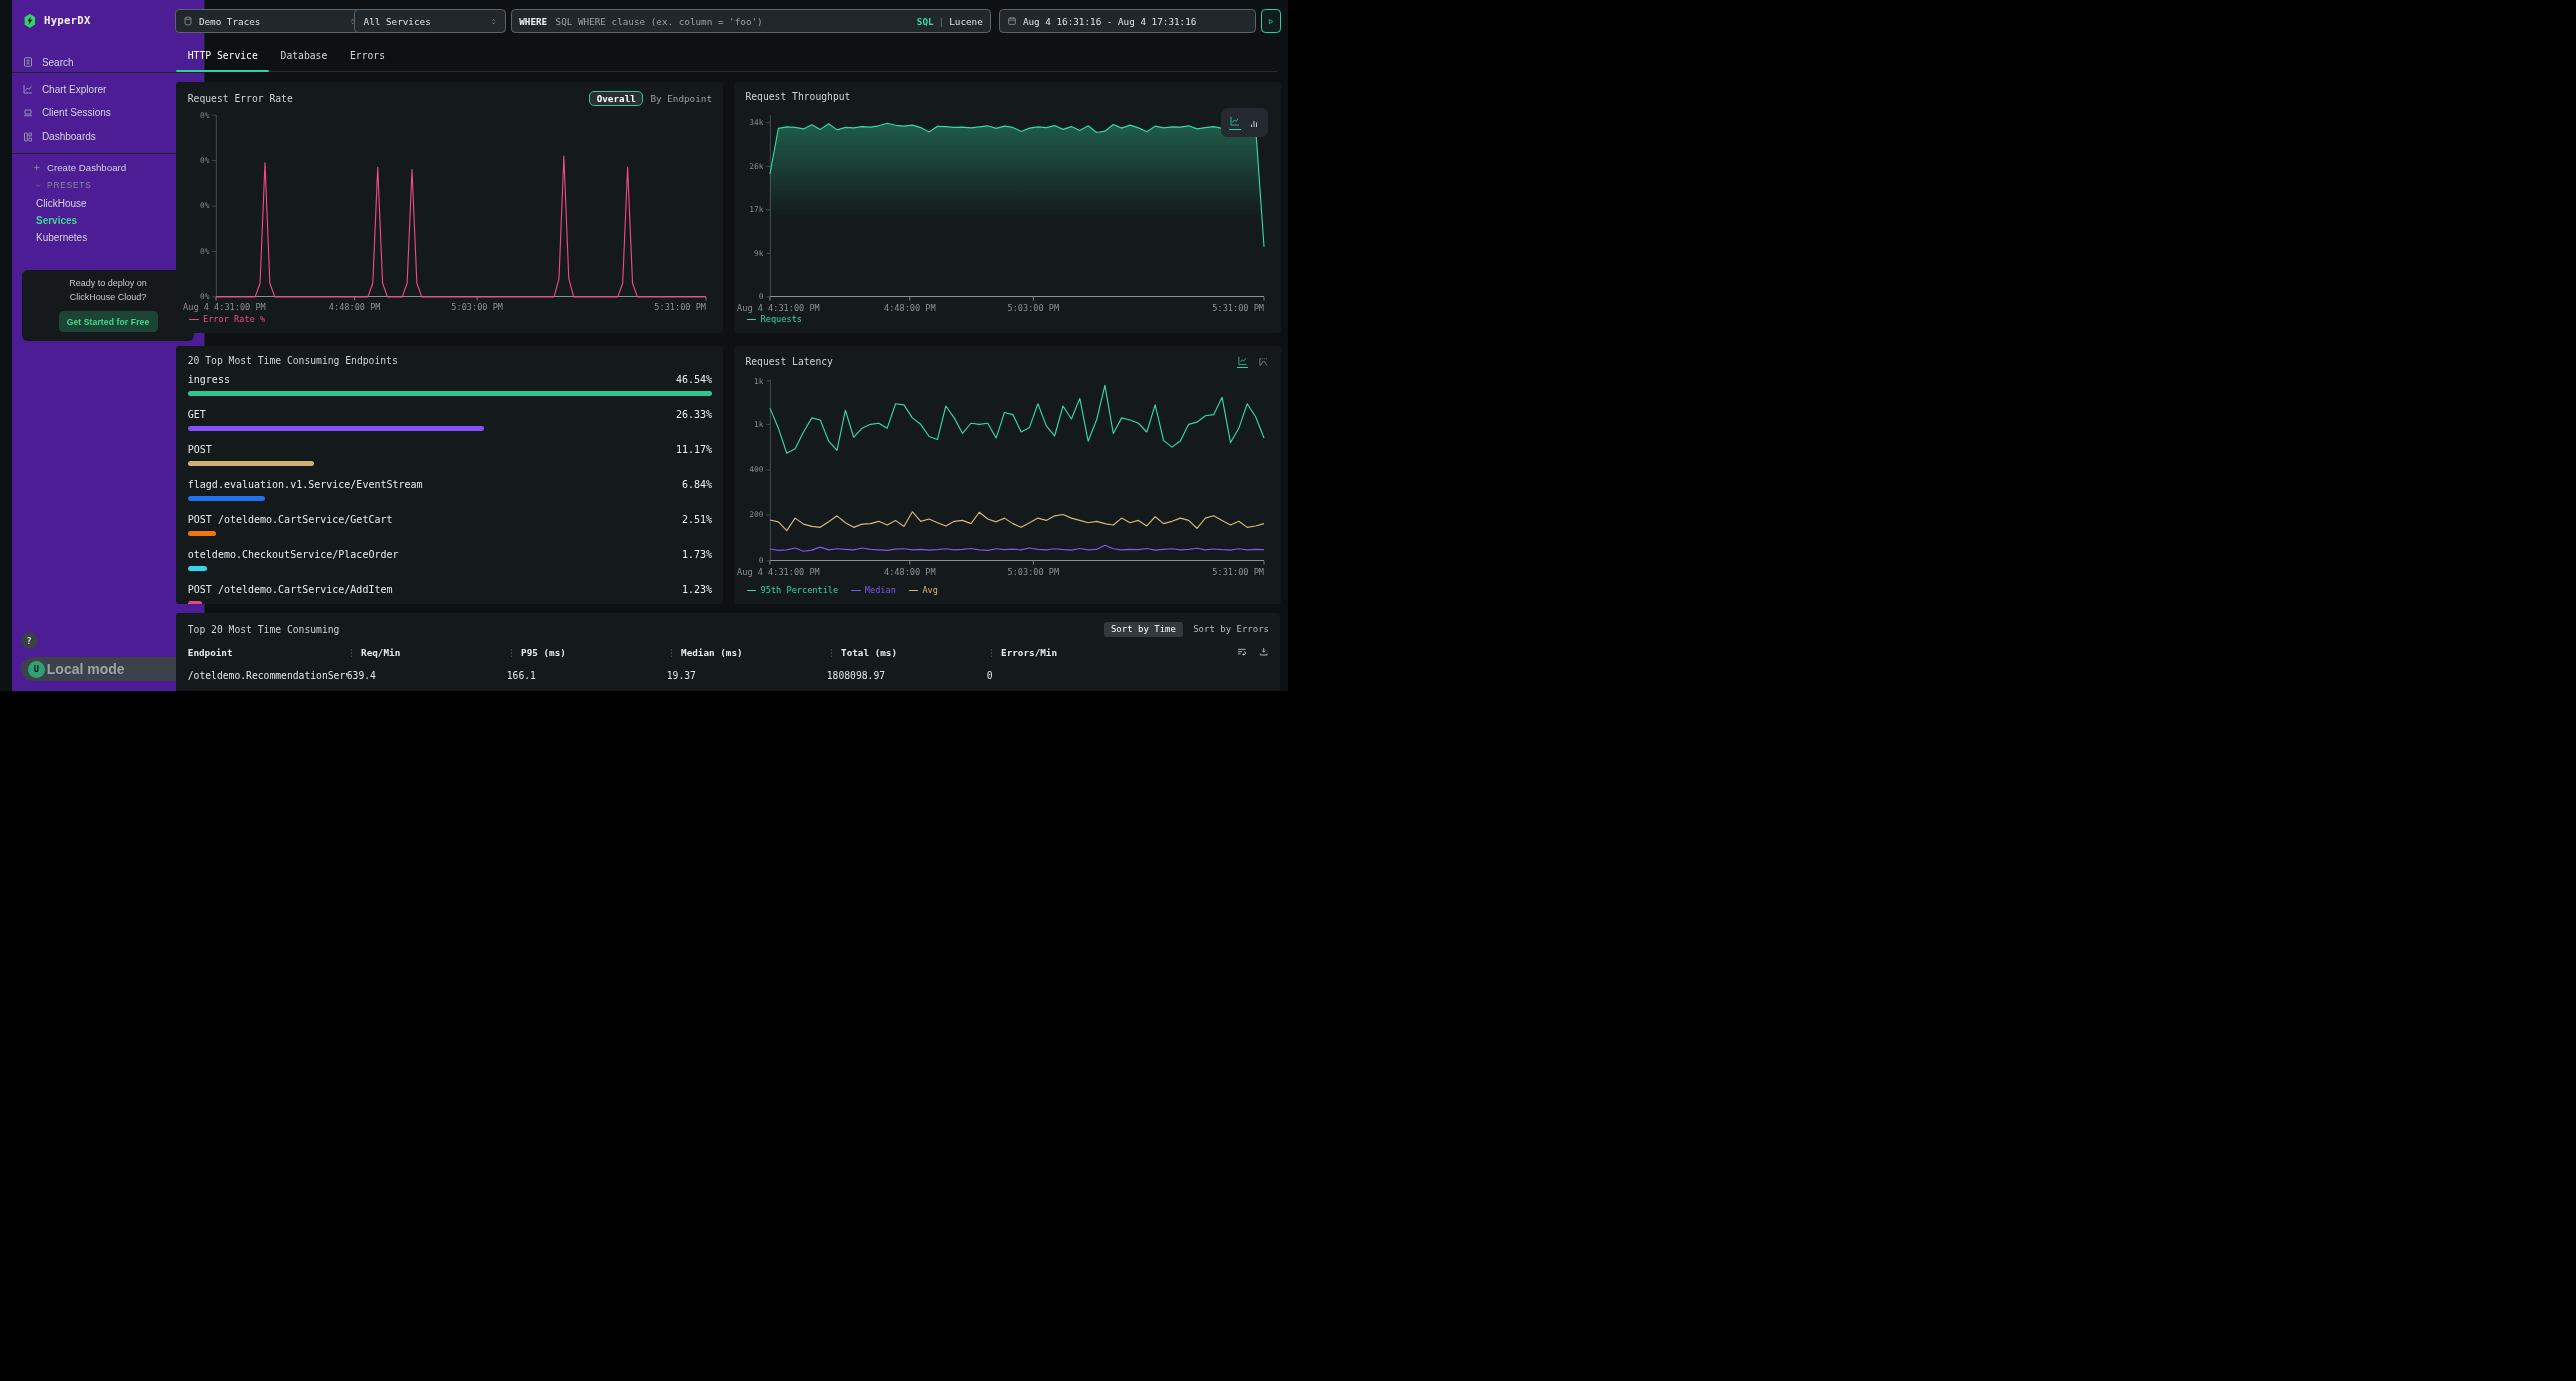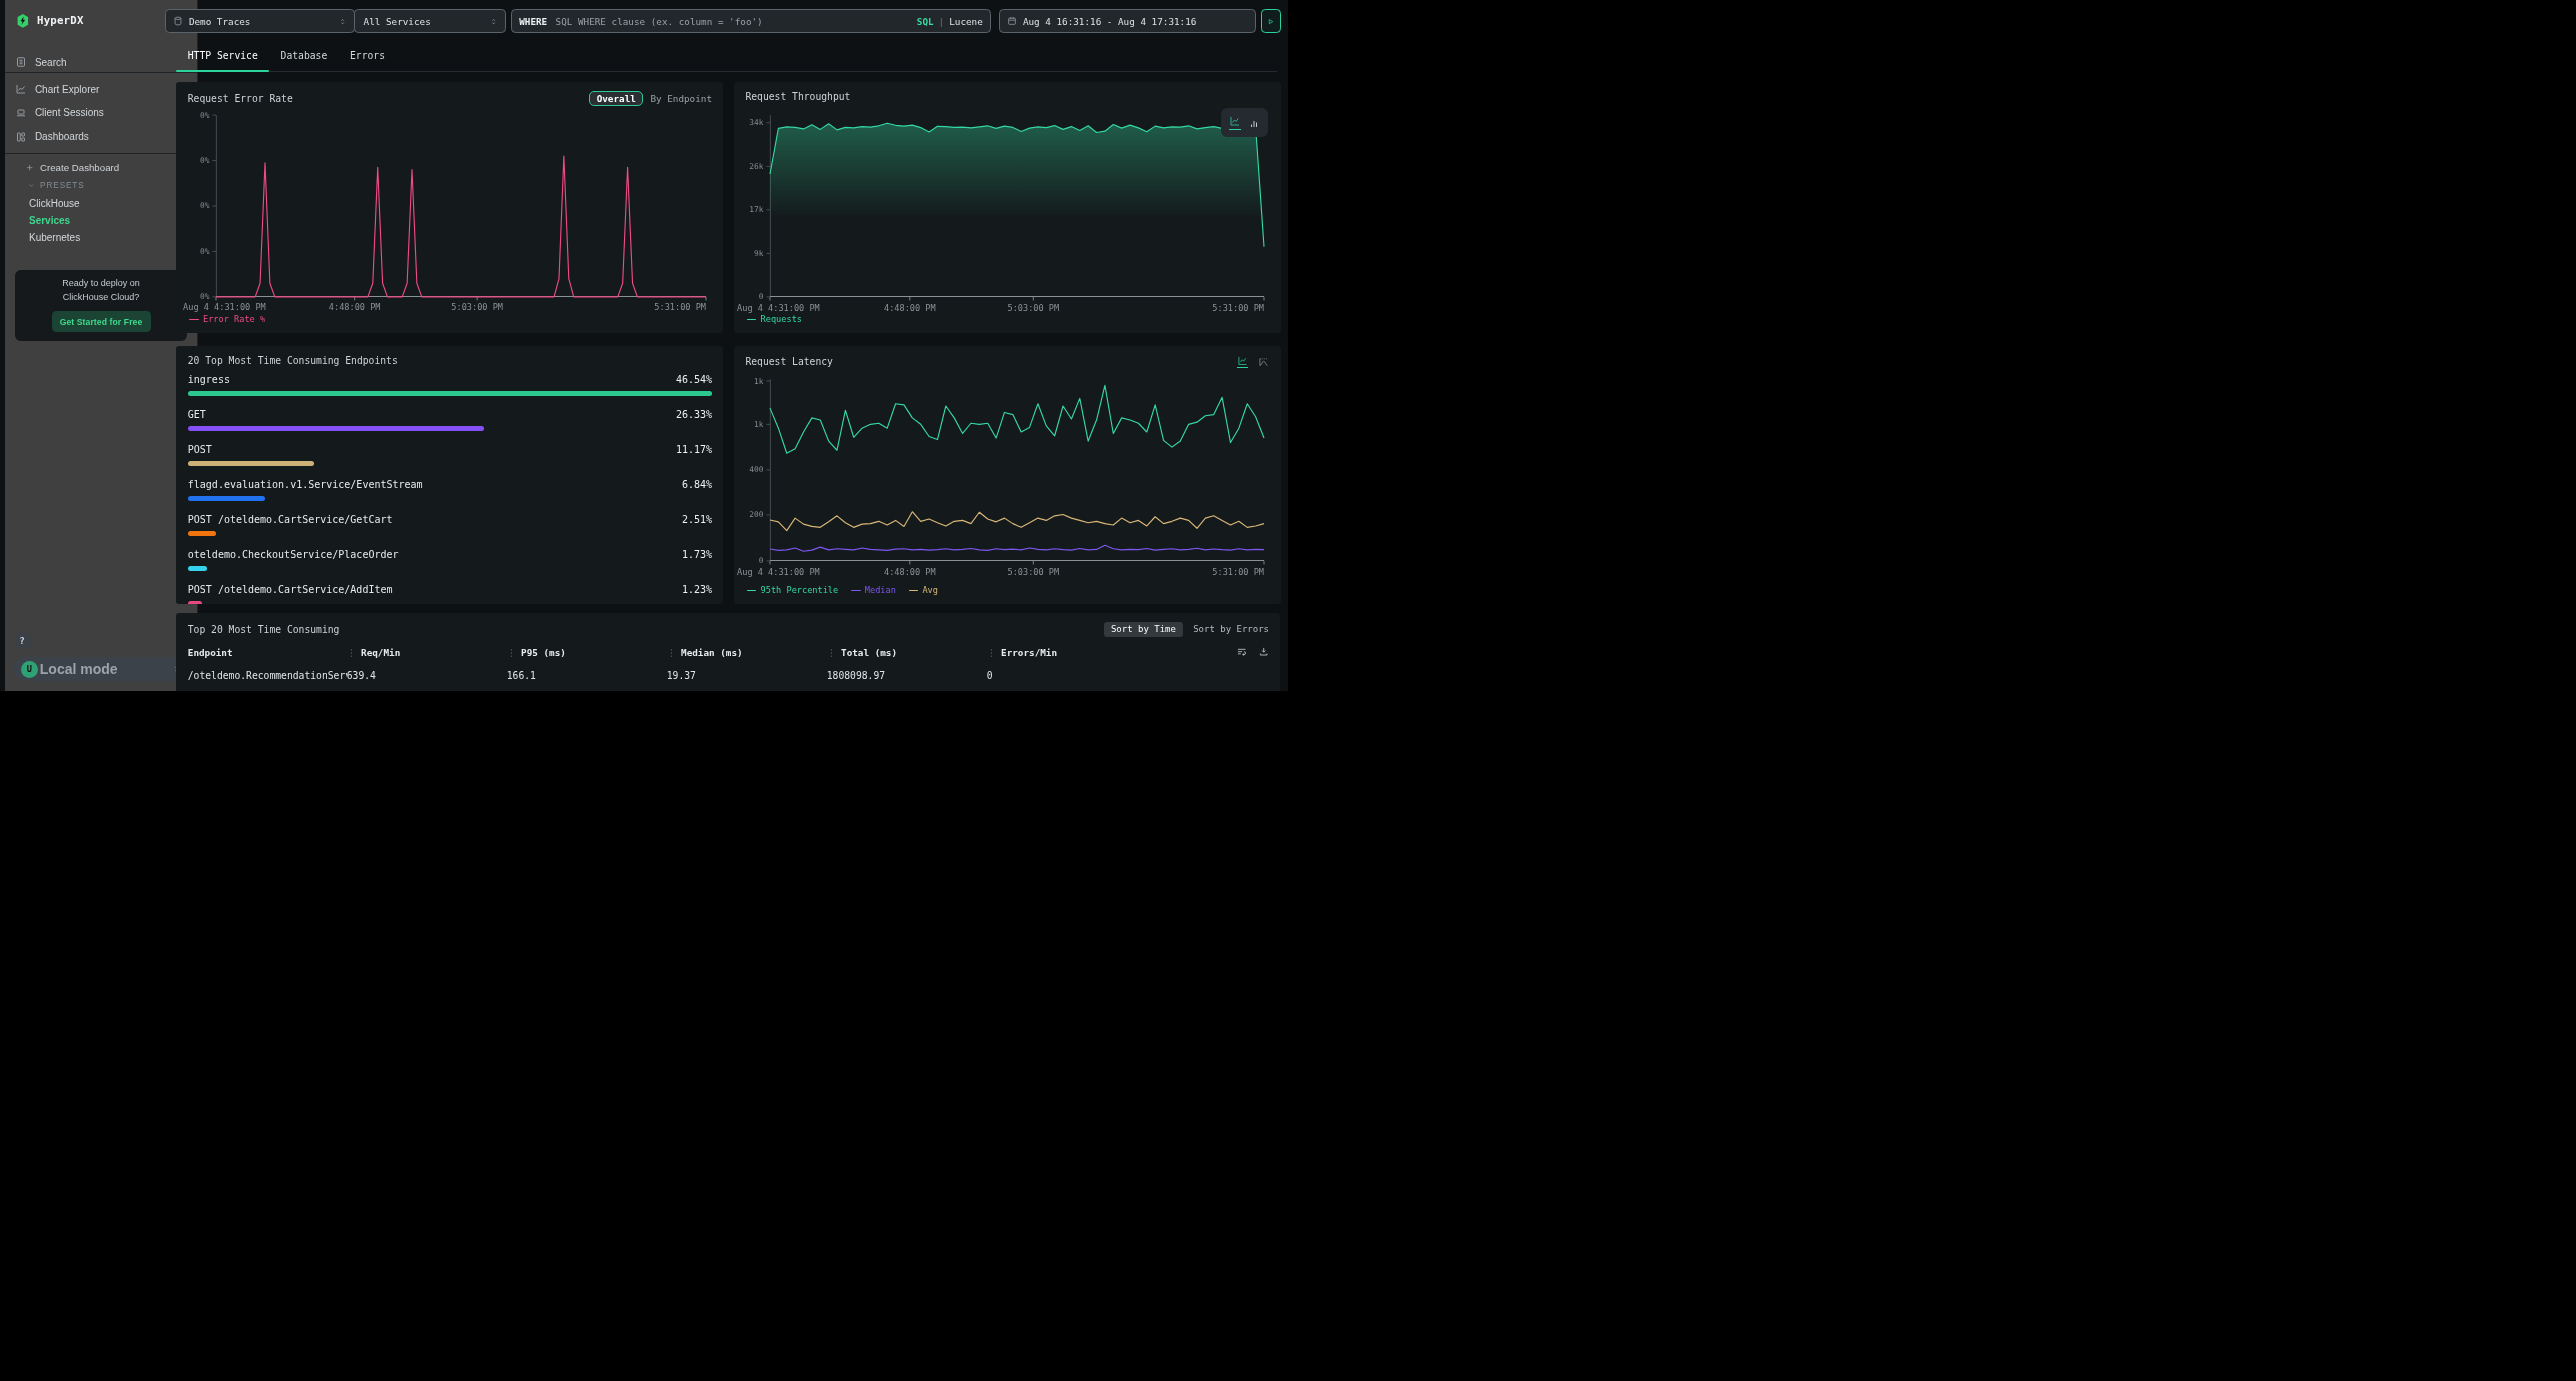--- a/index.html
+++ b/index.html
@@ -1,21 +1,21 @@
 <!DOCTYPE html>
 <html style="font-size:11.4px"><head>
 <meta charset="utf-8">
 <style>
   html,body{margin:0;padding:0;background:#000;}
   *{box-sizing:border-box;}
   .app{position:relative;width:1288px;height:691px;background:#0d1113;overflow:hidden;
        font-family:"DejaVu Sans Mono",monospace;color:#e6e9ec;-webkit-font-smoothing:antialiased;}
   svg{display:block;}
   
-  .sidebar{position:absolute;left:5px;top:0;width:193px;height:100%;background:#404040;border-right:0.7px solid #1f2428;}
+  .sidebar{position:absolute;left:12px;top:0;width:193px;height:100%;background:#4c1d95;border-right:0.7px solid #1f2428;}
   .sb-head{display:flex;align-items:center;padding:13px 10px 0 10px;}
   .sb-logo{color:#35d06a;}
   .sb-title{margin-left:6.4px;font-weight:bold;font-size:10.7px;letter-spacing:0.2px;color:#f2f4f6;}
   .sb-collapse{margin-left:auto;color:#8d959c;cursor:pointer;}
   .sb-item{display:flex;align-items:center;gap:7.9px;padding:0 10px;height:23.6px;
            font-family:"Liberation Sans",sans-serif;font-size:10px;color:#d2d7db;cursor:pointer;}
   .sb-item .ic{color:#a9b1b8;display:flex;}
   .sb-sec{border-top:0.7px solid #1d2327;margin:4.3px 0;}
   .sb-sub{display:flex;align-items:center;gap:5.7px;padding:0 10px 0 20px;height:18.6px;
           font-family:"Liberation Sans",sans-serif;font-size:9.7px;color:#ced3d8;cursor:pointer;}
@@ -36,21 +36,21 @@
              display:flex;align-items:center;padding:0 7.2px;cursor:pointer;}
   .user-av{width:17px;height:17px;border-radius:50%;background:#2ea175;color:#0d1112;font-size:8.6px;font-weight:bold;
            display:flex;align-items:center;justify-content:center;}
   .user-lbl{margin-left:2px;font-family:"Liberation Sans",sans-serif;font-weight:bold;font-size:14px;color:#9ba3ab;text-align:center;}
   .user-chev{margin-left:auto;color:#858d95;display:flex;}
   
   .main{position:absolute;left:165px;top:0;width:1123px;height:100%;}
   .ctrl{position:absolute;top:9.3px;height:24px;background:#22272c;border:0.7px solid #5b636b;border-radius:4.3px;
         display:flex;align-items:center;color:#dfe3e6;font-size:9.3px;padding:0 7.2px;cursor:pointer;}
   .ctrl .ic{color:#aab1b8;display:flex;}
-  #sel-source{left:0;width:190px;}
+  #sel-source{left:10px;width:190px;}
   #sel-service{left:189px;width:152px;}
   #searchbar{left:346px;width:480px;cursor:text;}
   #datepick{left:834px;width:257px;}
   #runbtn{position:absolute;left:1096px;top:9.3px;width:20px;height:24px;background:rgba(43,212,154,.07);
           border:0.7px solid #2bd49a;border-radius:4.3px;display:flex;align-items:center;justify-content:center;cursor:pointer;}
   .sel-label{margin-left:5.7px;flex:1;}
   .where{font-weight:bold;color:#eef1f3;margin-right:6.4px;}
   .srch-input{flex:1;background:transparent;border:none;outline:none;color:#dfe3e6;
               font-family:"DejaVu Sans Mono",monospace;font-size:9.3px;min-width:0;}
   .srch-input::placeholder{color:#99a1a8;}

